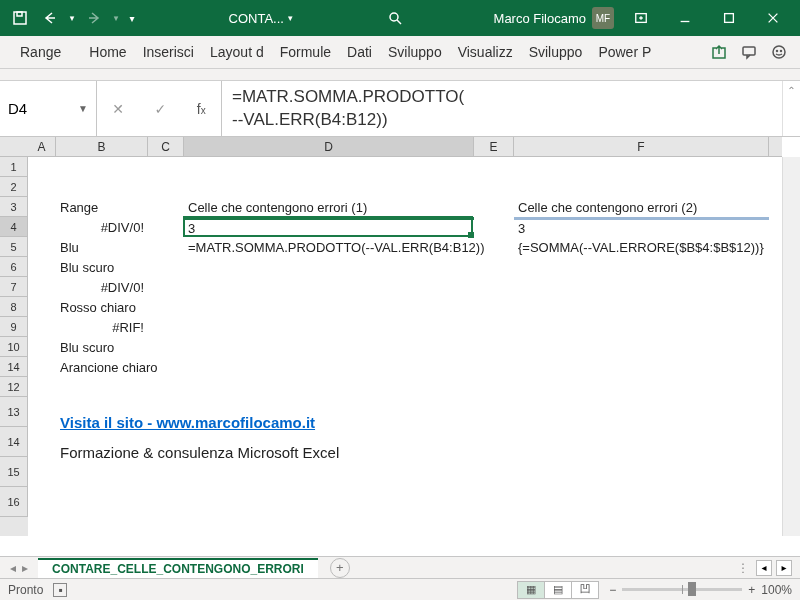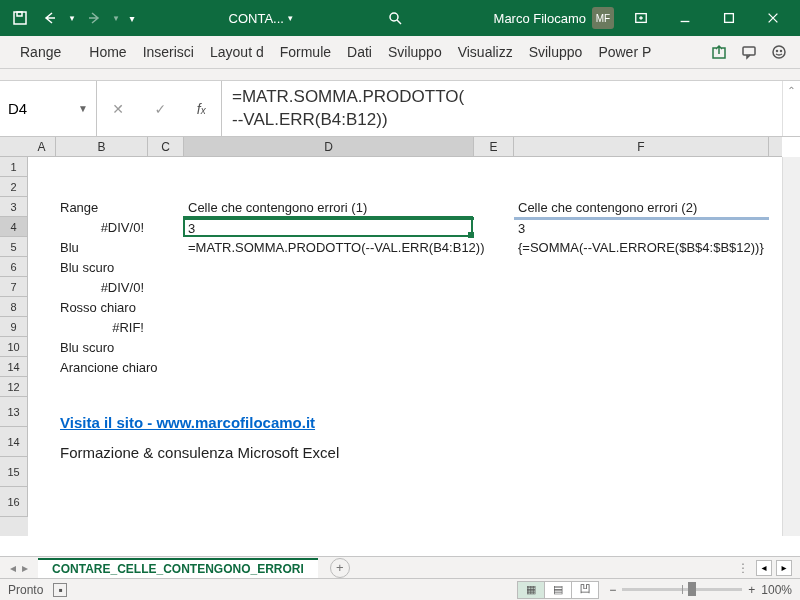--- a/index.html
+++ b/index.html
@@ -21,21 +21,21 @@
   .ribbon-tabs .file { margin-right: 12px; }
   .ribbon-tabs .spacer { flex: 1; }
   .ribbon-tabs .icon { width: 30px; display: inline-flex; align-items: center; justify-content: center; }
   .ribbon-body { height: 12px; background: #f3f2f1; border-bottom: 1px solid #cfcfcf; }
 
   .formula-row { height: 56px; background: #fff; border-bottom: 1px solid #c6c6c6; display: flex; align-items: stretch; }
   .name-box { width: 97px; border-right: 1px solid #c6c6c6; display: flex; align-items: center; padding: 0 8px; font-size: 15px; }
   .name-box .dd { margin-left: auto; color: #666; font-size: 10px; }
   .fx-tools { width: 125px; border-right: 1px solid #c6c6c6; display: flex; align-items: center; justify-content: space-around; color: #999; }
   .fx-tools span { cursor: default; font-size: 14px; }
-  .fx-tools .fx { font-style: italic; color: #555; }
+  .fx-tools .fx { color: #555; }
   .formula-text { flex: 1; padding: 4px 10px; font-size: 17px; color: #333; display: flex; flex-direction: column; justify-content: center; line-height: 1.35; position: relative; }
   .formula-exp { width: 18px; border-left: 1px solid #e0e0e0; display: flex; align-items: flex-start; justify-content: center; color: #888; font-size: 10px; padding-top: 4px; cursor: pointer; }
 
   .grid-wrap { position: absolute; top: 137px; left: 0; right: 0; bottom: 44px; overflow: hidden; background: #fff; }
   .col-headers { position: absolute; top: 0; left: 0; right: 18px; height: 20px; background: #e6e6e6; display: flex; border-bottom: 1px solid #bfbfbf; }
   .col-h { border-right: 1px solid #bfbfbf; font-size: 12px; color: #333; text-align: center; line-height: 20px; background: #e6e6e6; }
   .row-headers { position: absolute; top: 20px; left: 0; width: 28px; bottom: 20px; background: #e6e6e6; }
   .row-h { height: 20px; border-bottom: 1px solid #bfbfbf; border-right: 1px solid #bfbfbf; font-size: 11px; color: #333; text-align: center; line-height: 20px; background: #e6e6e6; }
   .row-h.big { height: 30px; line-height: 30px; }
   .row-h.sel { background: #cfcfcf; }

